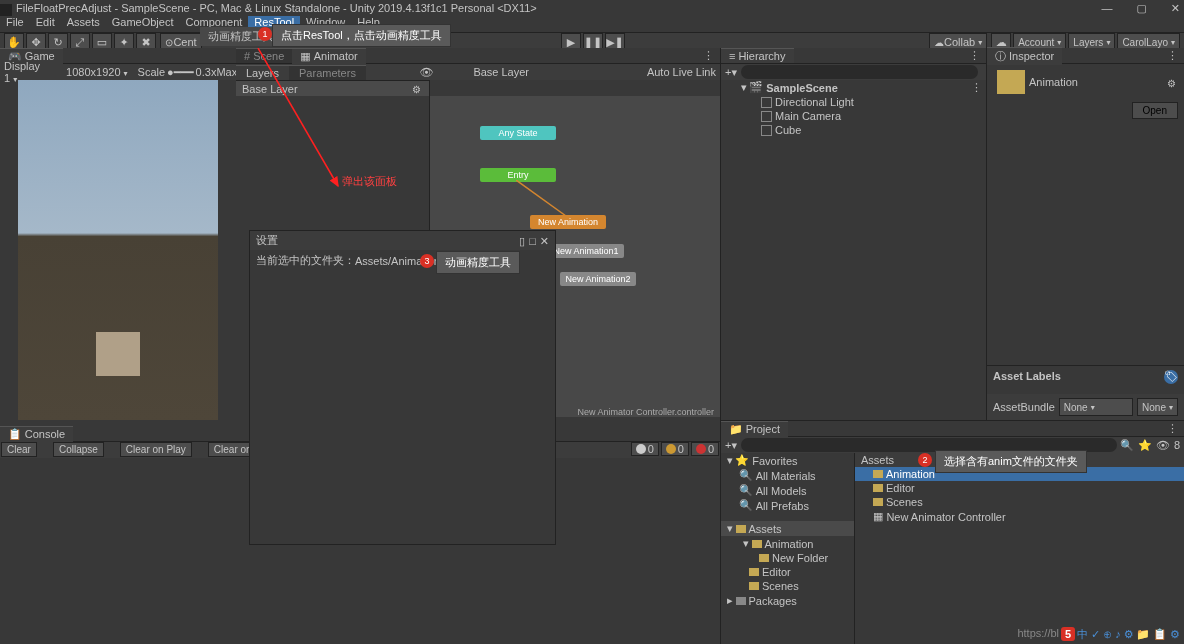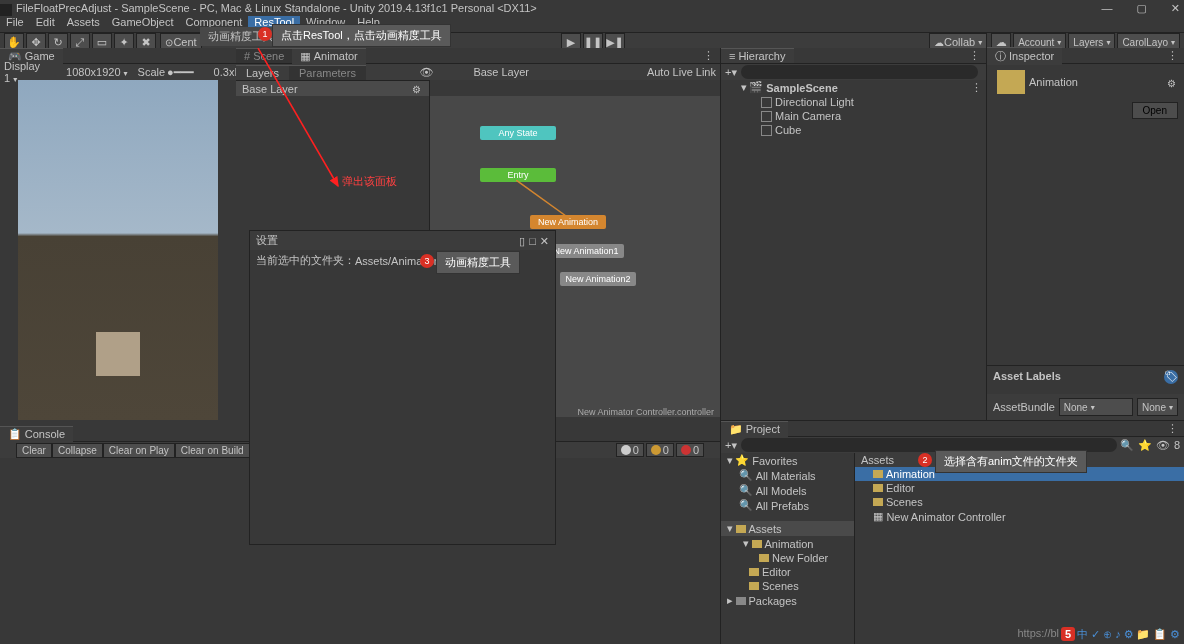--- a/index.html
+++ b/index.html
@@ -36,21 +36,21 @@
 .anim-node{position:absolute;width:76px;height:14px;border-radius:2px;font-size:9px;display:flex;align-items:center;justify-content:center;color:#fff}
 .node-any{background:#4fc5bf;left:50px;top:30px}
 .node-entry{background:#5bbc3a;left:50px;top:72px}
 .node-new{background:#d4862f;left:100px;top:119px}
 .node-new1{background:#888;left:118px;top:148px}
 .node-new2{background:#888;left:130px;top:176px}
 .anim-footer{position:absolute;bottom:0;right:6px;font-size:9px;color:#aaa}
 
 
 .console-panel{position:absolute;left:0;top:378px;width:720px;height:218px;background:#383838}
-.console-toolbar{height:16px;background:#3c3c3c;display:flex;align-items:center;font-size:10px;gap:0;padding:0 16px}
+.console-toolbar{height:16px;background:#3c3c3c;display:flex;align-items:flex-start;font-size:10px;gap:16px;padding:0 1px}
 .cbtn{background:#4d4d4d;border:1px solid #222;padding:1px 5px;font-size:10px}
 .console-right{margin-left:auto;display:flex;align-items:center;gap:2px}
 .badge{background:#4d4d4d;border:1px solid #222;padding:0 4px;display:flex;align-items:center;gap:2px}
 .badge .ico{width:10px;height:10px;border-radius:50%}
 
 
 .hier-panel{position:absolute;left:720px;top:0;width:266px;height:372px;background:#383838;border-left:1px solid #222}
 .hier-toolbar{height:16px;background:#3c3c3c;display:flex;align-items:center;padding:0 4px}
 .search{flex:1;height:14px;background:#2a2a2a;border-radius:7px;margin:0 4px}
 .tree-item{padding:1px 0 1px 20px;font-size:11px;display:flex;align-items:center;gap:3px}
@@ -149,21 +149,21 @@
 
 <div class="game-panel">
   <div class="panel-tab">
         <div class="tab">🎮 <span>Game</span></div>
       </div>
   <div class="game-toolbar">
     <span class="drop-arrow">Display 1</span>
     <span style="margin-left:26px" class="drop-arrow">1080x1920</span>
     <span style="margin-left:10px">Scale</span>
     <span style="margin-left:2px">●━━━</span>
-    <span style="margin-left:20px">0.3x</span>
+    <span style="margin-left:2px">0.3x</span>
     <span style="margin-left:auto">Max</span>
   </div>
   <div class="game-view">
     <div class="cube"></div>
   </div>
 </div>
 
 <div class="animator-panel">
   <div class="panel-tab">
     <div class="tab inactive"># <span>Scene</span></div>

